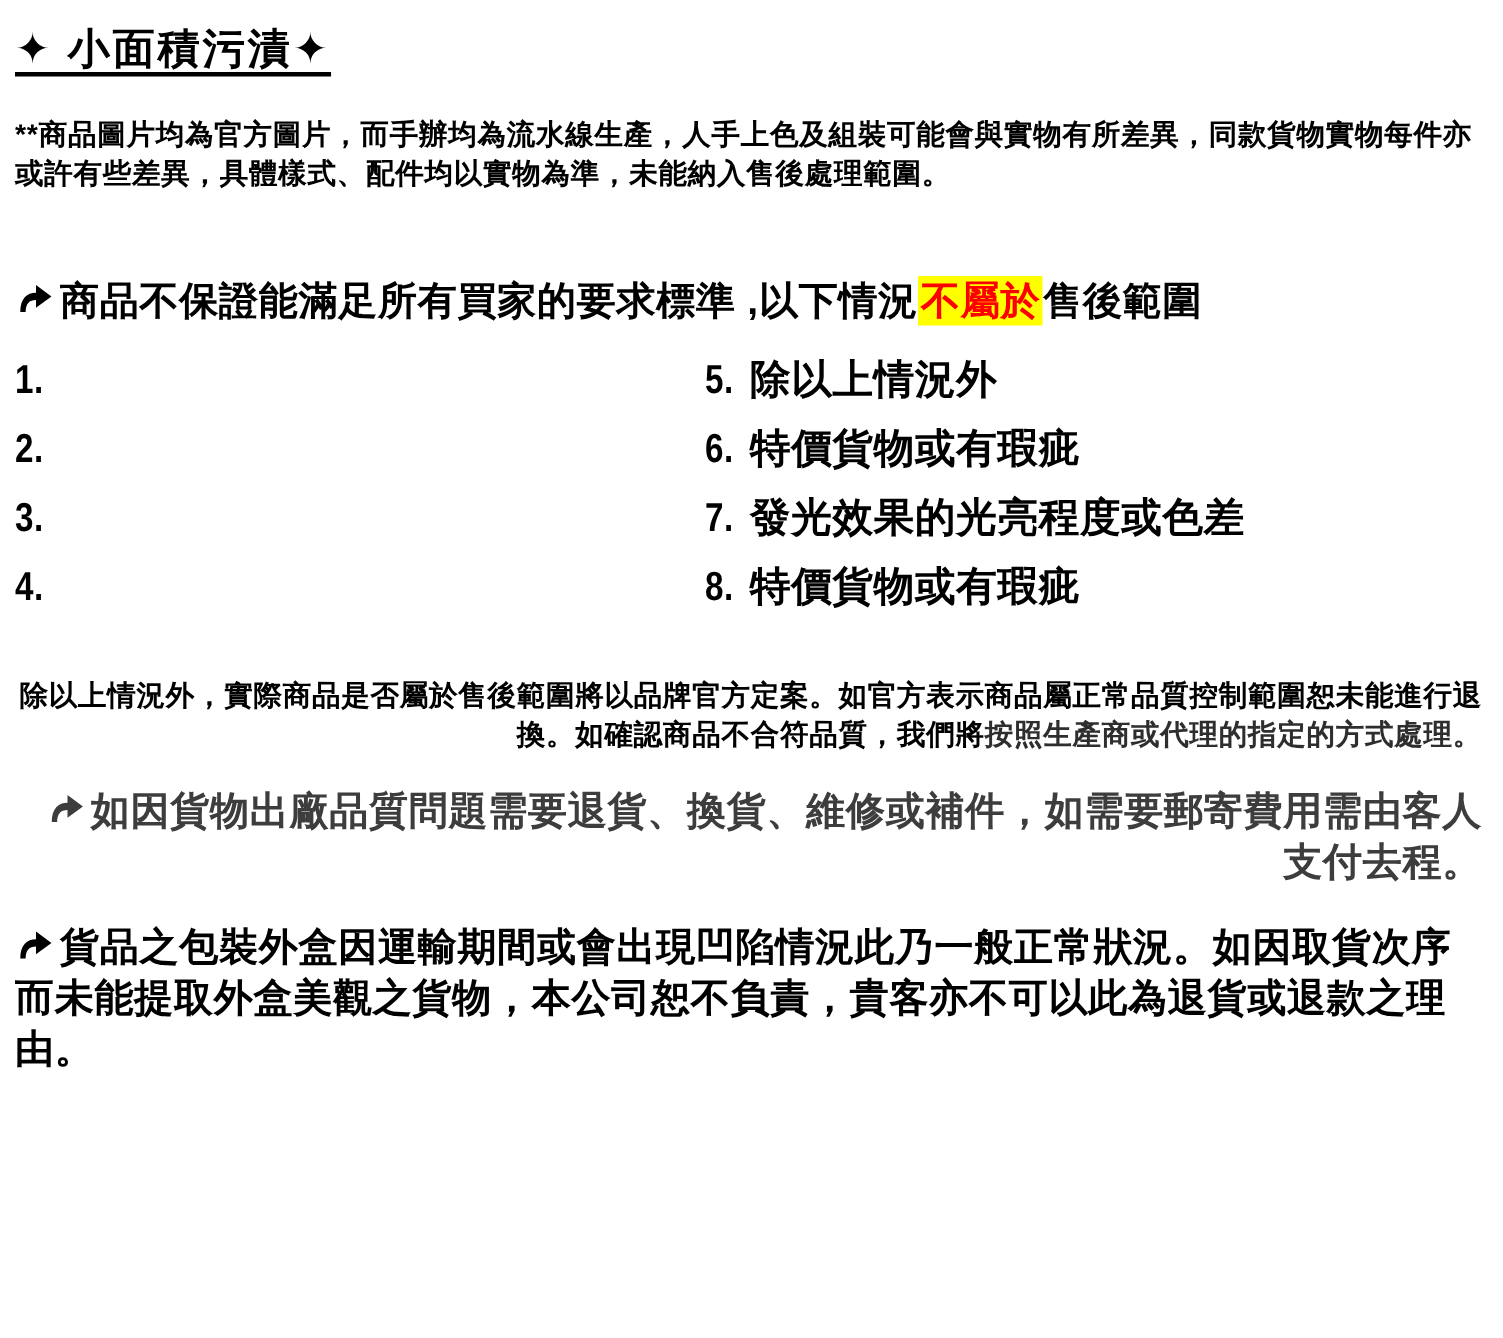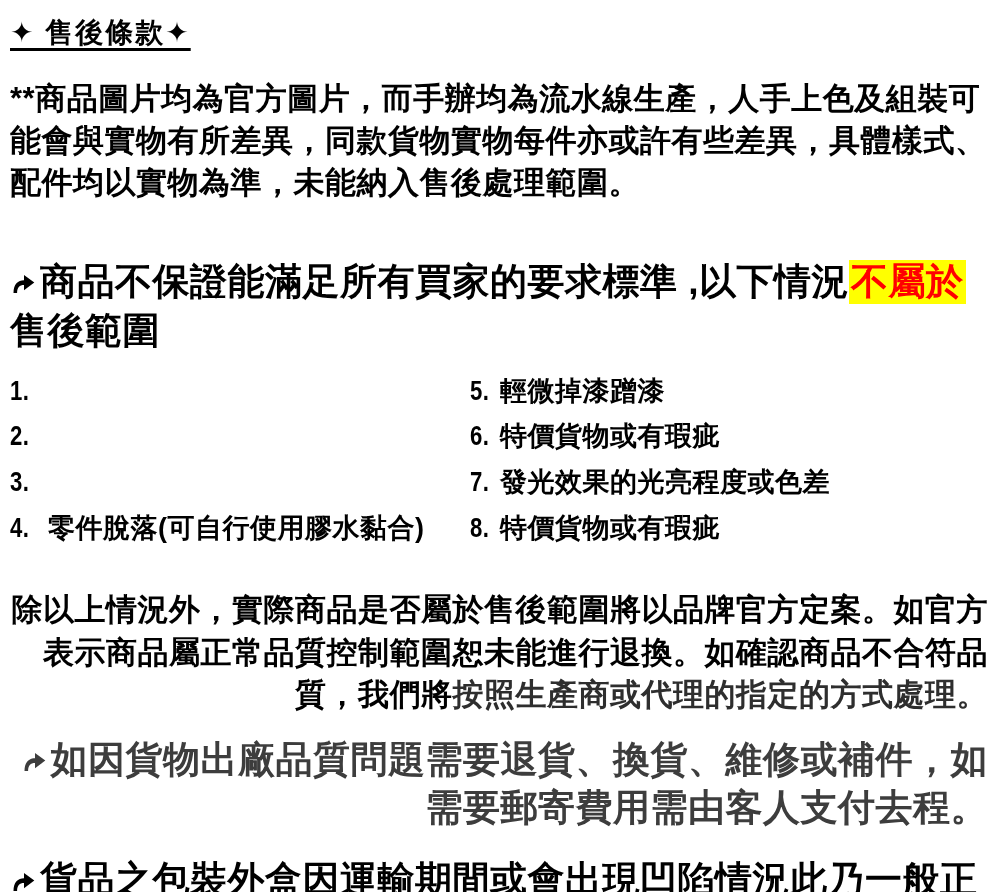--- a/index.html
+++ b/index.html
@@ -21,27 +21,27 @@
   .title {
     display: inline-block;
     font-size: 28px;
     letter-spacing: 2px;
     text-decoration: underline;
     text-decoration-thickness: 2.5px;
     text-underline-offset: 6px;
     margin-bottom: 26px;
   }
   .para {
-    font-size: 31px;
+    font-size: 19px;
     line-height: 1.36;
     letter-spacing: 0.5px;
   }
   .intro { margin-bottom: 54px; }
   .arrow-line {
-    font-size: 37px;
+    font-size: 26px;
     line-height: 1.3;
     letter-spacing: 0.5px;
   }
   .arrow-glyph {
     display: inline-block;
     width: 27px;
     height: 24px;
     margin-right: 3px;
     vertical-align: -2px;
   }
@@ -75,21 +75,21 @@
   .policy { margin-bottom: 20px; text-align: right; }
   .policy .tail { color: #2e2e2e; }
   .red-note { margin-bottom: 22px; }
   .note { margin-bottom: 24px; }
 </style>
 </head>
 <body>
 
 <div class="page">
 
-  <div class="title">✦ 售後條款✦</div>
+  <div class="title">✦ 小面積污漬✦</div>
 
   <div class="para intro">**商品圖片均為官方圖片，而手辦均為流水線生產，人手上色及組裝可能會與實物有所差異，同款貨物實物每件亦或許有些差異，具體樣式、配件均以實物為準，未能納入售後處理範圍。</div>
 
   <div class="arrow-line notice">
     <span class="arrow-glyph"><svg viewBox="0 0 24 24" fill="currentColor">
           <path d="M2 21 C2 12 6.5 8.2 12.5 8.2 L12.5 3 L22.8 10.6 L12.5 18.2 L12.5 13 C8 13 5.6 15.5 5.6 21 Z"></path>
         </svg></span><span>商品不保證能滿足所有買家的要求標準 ,以下情況</span><span class="hl" id="hl-span" style="color: rgb(255, 0, 0); background: rgb(255, 255, 0);">不屬於</span><span>售後範圍</span>
   </div>
 
   <div class="exclusions">
@@ -97,25 +97,24 @@
       <span class="ex-num">1.</span>
     </div>
     <div class="ex-item col-left">
       <span class="ex-num">2.</span>
     </div>
     <div class="ex-item col-left">
       <span class="ex-num">3.</span>
     </div>
     <div class="ex-item col-left">
       <span class="ex-num">4.</span>
-      <span>零件脫落(可自行使用膠水黏合)</span>
     </div>
     <div class="ex-item col-right">
       <span class="ex-num">5.</span>
-      <span>輕微掉漆蹭漆</span>
+      <span>除以上情況外</span>
     </div>
     <div class="ex-item col-right">
       <span class="ex-num">6.</span>
       <span>特價貨物或有瑕疵</span>
     </div>
     <div class="ex-item col-right">
       <span class="ex-num">7.</span>
       <span>發光效果的光亮程度或色差</span>
     </div>
     <div class="ex-item col-right">

